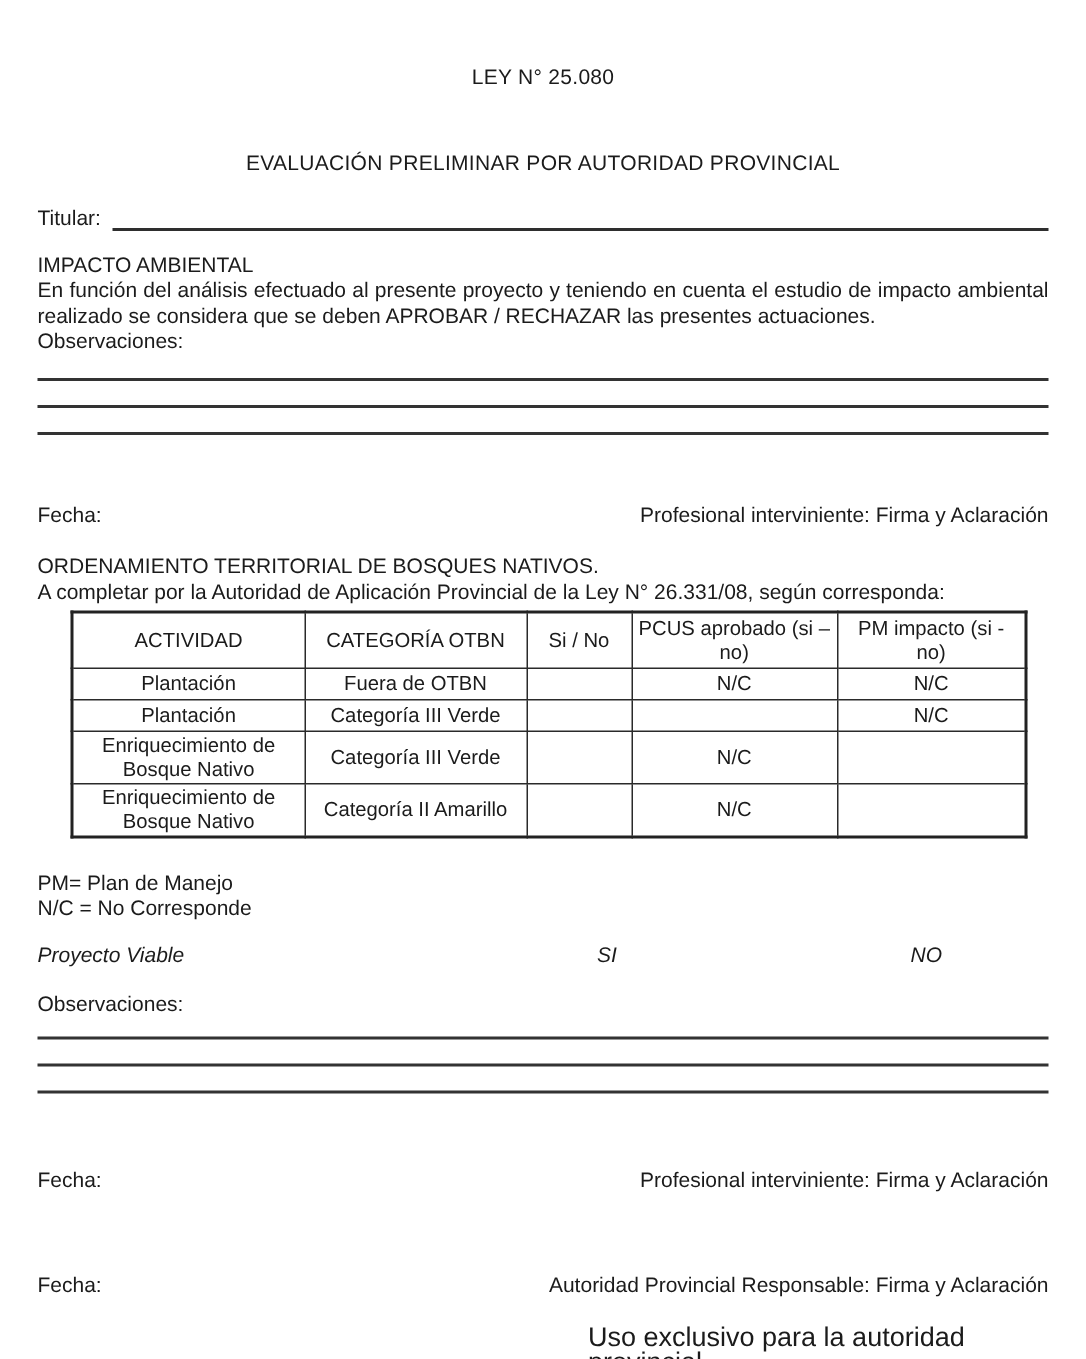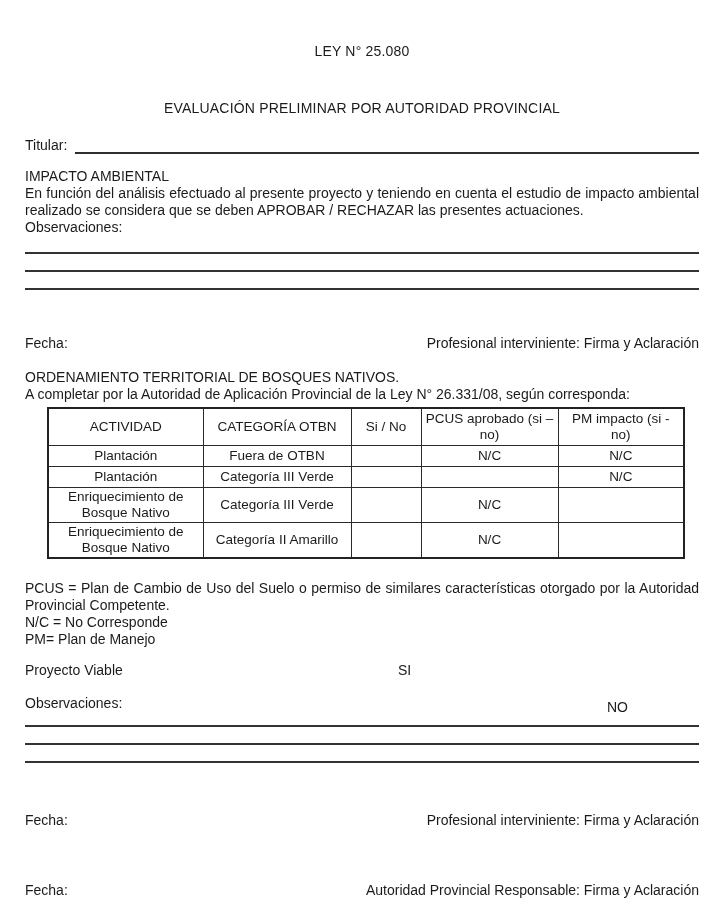--- a/index.html
+++ b/index.html
@@ -69,23 +69,24 @@
   .otbn-table td { height: 19px; }
   .otbn-table th:nth-child(1), .otbn-table td:nth-child(1) { padding: 1px 8px; }
   .otbn-table th:nth-child(2), .otbn-table td:nth-child(2) { padding: 1px 8px; }
   .otbn-table thead th:nth-child(-n+3) { white-space: nowrap; }
   .notes { margin-top: 21px; }
   .notes .para { margin-bottom: 0; }
   .viable-row {
     position: relative;
     margin-top: 14px;
     height: 17px;
+    font-style: italic;
   }
   .viable-row .si { position: absolute; left: 373px; top: 0; }
-  .viable-row .no { position: absolute; left: 582px; top: 0; margin-top: 37px; }
+  .viable-row .no { position: absolute; left: 582px; top: 0; }
   .obs2 { margin-top: 16px; }
   .rule.r2-first { margin-top: 13px; }
   .recom { margin-top: 18px; text-align: justify; }
   .footer-note { margin-top: 18px; margin-left: 367px; font-size: 18px; }
 </style>
 </head>
 <body>
 
 <div class="page">
 
@@ -158,23 +159,22 @@
         <td>Enriquecimiento de Bosque Nativo</td>
         <td>Categoría II Amarillo</td>
         <td></td>
         <td>N/C</td>
         <td></td>
       </tr>
     </tbody>
   </table>
 
   <div class="notes">
-    <div class="para">PCUS = Plan de Cambio de Uso del Suelo o permiso de similares características otorgado por la Autoridad Provincial Competente.</div>
+    <div>PM= Plan de Manejo</div>
     <div>N/C = No Corresponde</div>
-    <div>PM= Plan de Manejo</div>
   </div>
 
   <div class="viable-row">
     <span>Proyecto Viable</span>
     <span class="si">SI</span>
     <span class="no">NO</span>
   </div>
 
   <div class="obs2">Observaciones:</div>
 

